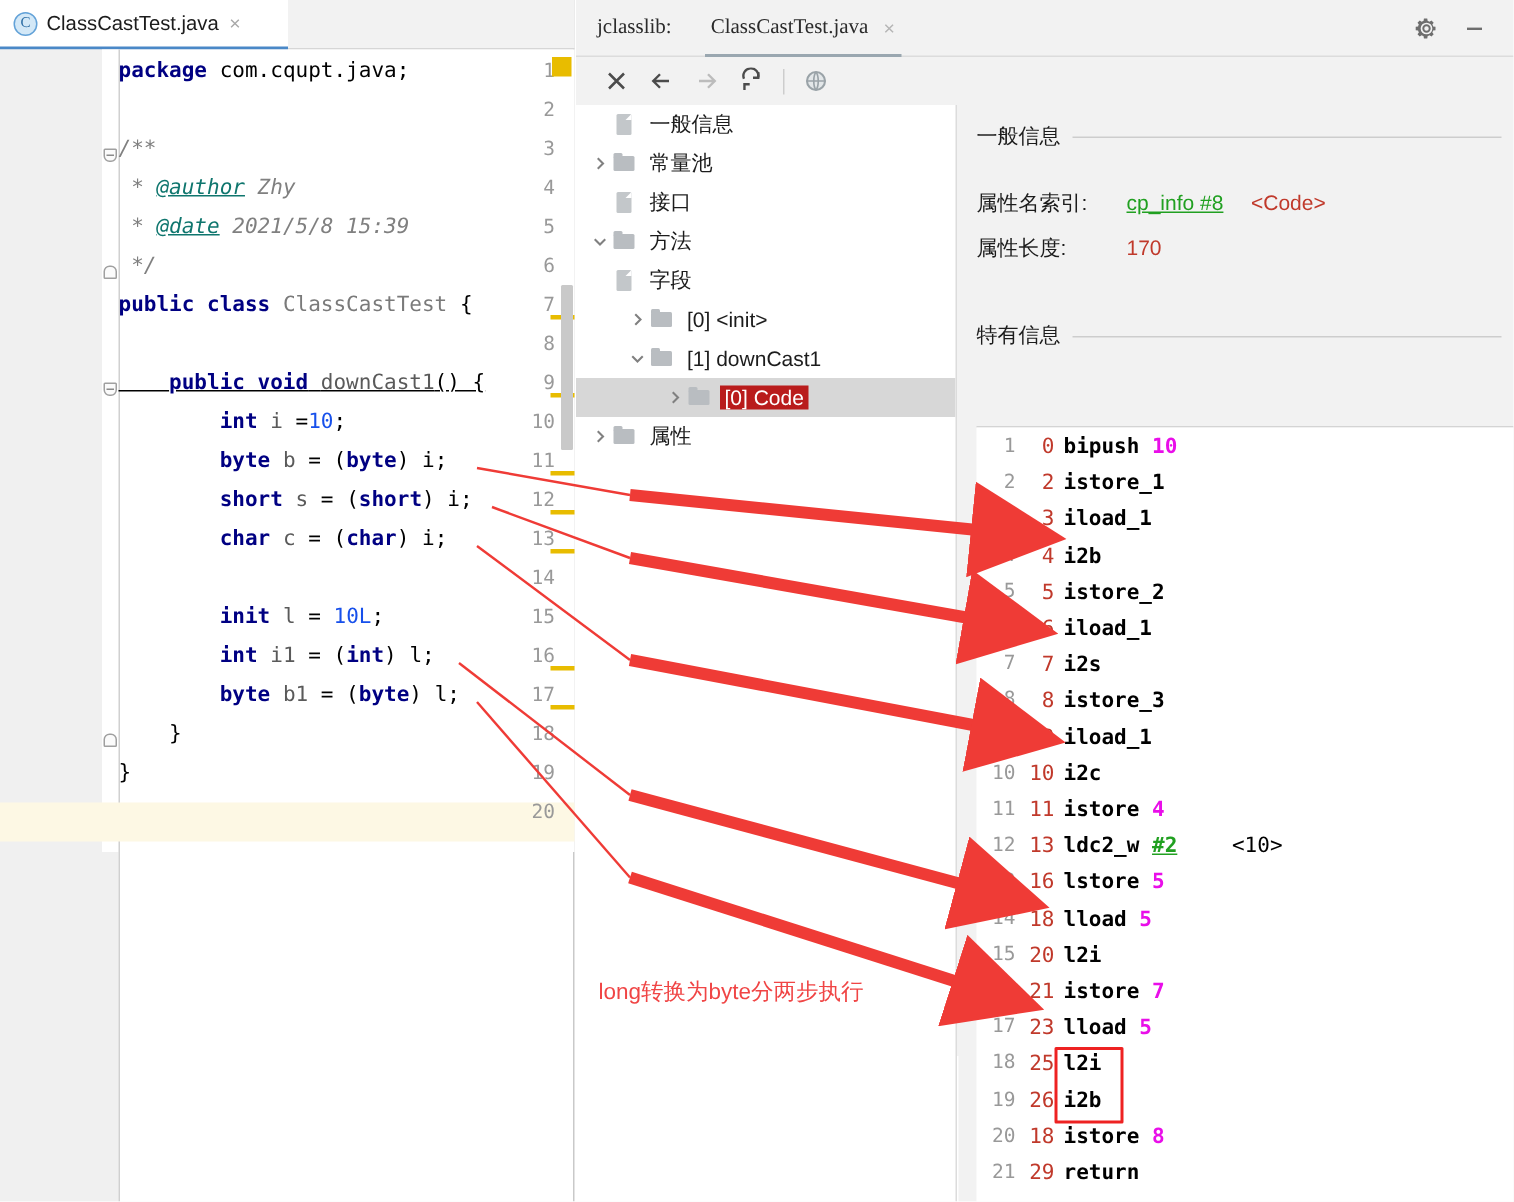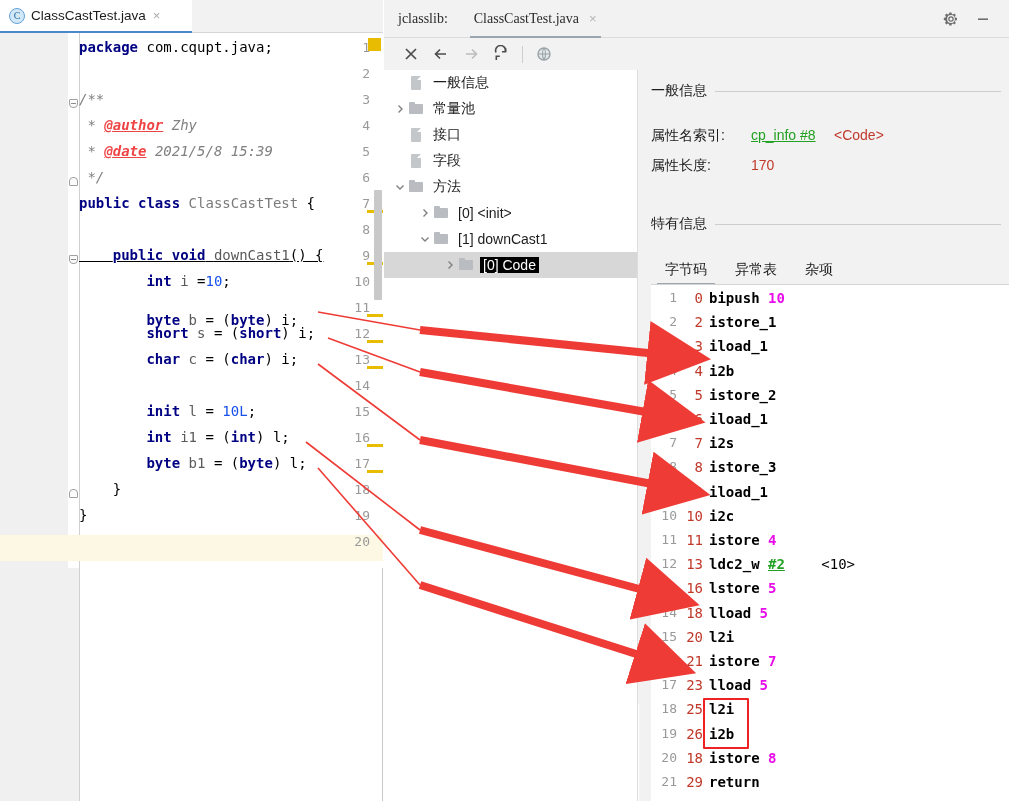--- a/index.html
+++ b/index.html
@@ -90,21 +90,21 @@
   .caret-row {
     position: absolute; left: 0; width: 383px; height: 26px;
     background: #fdf8e4;
   }
 
   .kw { color: #000082; font-weight: bold; }
   .plain { color: #000000; }
   .ident { color: #5a5a5a; }
   .num { color: #1750eb; }
   .cmt { color: #808080; font-style: italic; }
-  .cmt-tag { color: #ef4444; font-style: italic; font-weight: bold; text-decoration: underline; }
+  .cmt-tag { color: #0f766e; font-style: italic; font-weight: normal; text-decoration: underline; }
   .cls { color: #7a7a7a; }
 
   .fold-marker {
     position: absolute; width: 9px; height: 9px;
     border: 1px solid #a0a0a0; background: #fbfbfb;
     border-radius: 1px;
   }
   .fold-marker::after {
     content: ""; position: absolute; left: 1px; top: 3px;
     width: 5px; height: 1px; background: #8a8a8a;
@@ -206,21 +206,21 @@
     position: absolute; left: 3px; top: 1px; width: 10px; height: 14px;
     background: #c3c7ca; border-radius: 1px;
   }
   .ic-file::after {
     content: ""; position: absolute; right: 0; top: 0;
     border-width: 0 0 4px 4px; border-style: solid;
     border-color: transparent transparent #ffffff transparent;
   }
   .tree-label { white-space: nowrap; padding: 0 3px; }
   .tree-row.selected .tree-label {
-    background: #000000; color: #ffffff;
+    background: #b91c1c; color: #ffffff;
   }
 
   
   #detail-pane {
     position: absolute; left: 255px; top: 70px; width: 370px; height: 731px;
     background: #f2f2f2;
   }
   .section-head {
     position: absolute; display: flex; align-items: center; width: 350px;
   }
@@ -344,21 +344,21 @@
         <div class="code-line" style="top: 170px; left: 79px;"><span class="cmt"> */</span></div>
         <div class="ln" style="top: 196px;">7</div>
         <div class="code-line" style="top: 196px; left: 79px;"><span class="kw">public class</span> <span class="cls">ClassCastTest</span> <span class="plain">{</span></div>
         <div class="ln" style="top: 222px;">8</div>
         <div class="code-line" style="top: 222px; left: 79px;"></div>
         <div class="ln" style="top: 248px;">9</div>
         <div class="code-line" style="top: 248px; left: 79px; text-decoration: underline;">    <span class="kw">public void</span> <span class="ident">downCast1</span><span class="plain">() {</span></div>
         <div class="ln" style="top: 274px;">10</div>
         <div class="code-line" style="top: 274px; left: 79px;">        <span class="kw">int</span> <span class="ident">i</span> <span class="plain">=</span><span class="num">10</span><span class="plain">;</span></div>
         <div class="ln" style="top: 300px;">11</div>
-        <div class="code-line" style="top: 300px; left: 79px; margin-top: 13px;">        <span class="kw">byte</span> <span class="ident">b</span> <span class="plain">= (</span><span class="kw">byte</span><span class="plain">) i;</span></div>
+        <div class="code-line" style="top: 300px; left: 79px;">        <span class="kw">byte</span> <span class="ident">b</span> <span class="plain">= (</span><span class="kw">byte</span><span class="plain">) i;</span></div>
         <div class="ln" style="top: 326px;">12</div>
         <div class="code-line" style="top: 326px; left: 79px;">        <span class="kw">short</span> <span class="ident">s</span> <span class="plain">= (</span><span class="kw">short</span><span class="plain">) i;</span></div>
         <div class="ln" style="top: 352px;">13</div>
         <div class="code-line" style="top: 352px; left: 79px;">        <span class="kw">char</span> <span class="ident">c</span> <span class="plain">= (</span><span class="kw">char</span><span class="plain">) i;</span></div>
         <div class="ln" style="top: 378px;">14</div>
         <div class="code-line" style="top: 378px; left: 79px;"></div>
         <div class="ln" style="top: 404px;">15</div>
         <div class="code-line" style="top: 404px; left: 79px;">        <span class="kw">init</span> <span class="ident">l</span> <span class="plain">= </span><span class="num">10L</span><span class="plain">;</span></div>
         <div class="ln" style="top: 430px;">16</div>
         <div class="code-line" style="top: 430px; left: 79px;">        <span class="kw">int</span> <span class="ident">i1</span> <span class="plain">= (</span><span class="kw">int</span><span class="plain">) l;</span></div>
@@ -465,36 +465,36 @@
           <span class="tree-label">常量池</span>
         </div>
         <div class="tree-row" style="padding-left: 8px;">
           <span class="tw empty"></span>
           <span class="node-icon">
             <span class="ic-file"></span>
           </span>
           <span class="tree-label">接口</span>
         </div>
         <div class="tree-row" style="padding-left: 8px;">
-          <span class="tw empty"></span>
-          <span class="node-icon">
-            <span class="ic-file"></span>
-          </span>
-          <span class="tree-label">字段</span>
-        </div>
-        <div class="tree-row" style="padding-left: 8px;">
           <span class="tw">
             <svg width="12" height="12" viewBox="0 0 12 12">
               <path d="M2.5 4.5 L6 8 L9.5 4.5" stroke="#808080" stroke-width="1.4" fill="none"></path>
             </svg>
           </span>
           <span class="node-icon">
             <span class="ic-folder"></span>
           </span>
           <span class="tree-label">方法</span>
+        </div>
+        <div class="tree-row" style="padding-left: 8px;">
+          <span class="tw empty"></span>
+          <span class="node-icon">
+            <span class="ic-file"></span>
+          </span>
+          <span class="tree-label">字段</span>
         </div>
         <div class="tree-row" style="padding-left: 33px;">
           <span class="tw">
             <svg width="12" height="12" viewBox="0 0 12 12">
               <path d="M4.5 2.5 L8 6 L4.5 9.5" stroke="#808080" stroke-width="1.4" fill="none"></path>
             </svg>
           </span>
           <span class="node-icon">
             <span class="ic-folder"></span>
           </span>
@@ -515,20 +515,31 @@
           <span class="tw">
             <svg width="12" height="12" viewBox="0 0 12 12">
               <path d="M4.5 2.5 L8 6 L4.5 9.5" stroke="#808080" stroke-width="1.4" fill="none"></path>
             </svg>
           </span>
           <span class="node-icon">
             <span class="ic-folder"></span>
           </span>
           <span class="tree-label">[0] Code</span>
         </div>
+        <div class="tree-row" style="padding-left: 8px;">
+          <span class="tw">
+            <svg width="12" height="12" viewBox="0 0 12 12">
+              <path d="M4.5 2.5 L8 6 L4.5 9.5" stroke="#808080" stroke-width="1.4" fill="none"></path>
+            </svg>
+          </span>
+          <span class="node-icon">
+            <span class="ic-folder"></span>
+          </span>
+          <span class="tree-label">属性</span>
+        </div>
       </div>
 
     <div id="detail-pane">
 
       <div class="section-head" style="left:12px; top:12px;">
         <span class="sh-text">一般信息</span>
         <span class="sh-rule"></span>
       </div>
 
       <span class="kv-label" style="left:12px; top:57px;">属性名索引:</span>
@@ -536,25 +547,20 @@
       <span class="kv-red" style="left:195px; top:57px;">&lt;Code&gt;</span>
 
       <span class="kv-label" style="left:12px; top:87px;">属性长度:</span>
       <span class="kv-red" style="left:112px; top:87px;">170</span>
 
       <div class="section-head" style="left:12px; top:133px;margin-top:12px;">
         <span class="sh-text">特有信息</span>
         <span class="sh-rule"></span>
       </div>
 
-      <div id="detail-tabs">
-          <div class="dtab active">字节码</div>
-          <div class="dtab">异常表</div>
-          <div class="dtab">杂项</div>
-        </div>
       <div id="detail-tabs-rule"></div>
 
       <div id="bytecode-pane">
           <div class="bc-row" style="top: 5px;"><span class="bc-idx">1</span><span class="bc-off">0</span><span class="bc-mn">bipush <span class="bc-arg">10</span></span></div>
           <div class="bc-row" style="top: 29.2px;"><span class="bc-idx">2</span><span class="bc-off">2</span><span class="bc-mn">istore_1</span></div>
           <div class="bc-row" style="top: 53.4px;"><span class="bc-idx">3</span><span class="bc-off">3</span><span class="bc-mn">iload_1</span></div>
           <div class="bc-row" style="top: 77.6px;"><span class="bc-idx">4</span><span class="bc-off">4</span><span class="bc-mn">i2b</span></div>
           <div class="bc-row" style="top: 101.8px;"><span class="bc-idx">5</span><span class="bc-off">5</span><span class="bc-mn">istore_2</span></div>
           <div class="bc-row" style="top: 126px;"><span class="bc-idx">6</span><span class="bc-off">6</span><span class="bc-mn">iload_1</span></div>
           <div class="bc-row" style="top: 150.2px;"><span class="bc-idx">7</span><span class="bc-off">7</span><span class="bc-mn">i2s</span></div>
@@ -571,20 +577,21 @@
           <div class="bc-row" style="top: 416.4px;"><span class="bc-idx">18</span><span class="bc-off">25</span><span class="bc-mn">l2i</span></div>
           <div class="bc-row" style="top: 440.6px;"><span class="bc-idx">19</span><span class="bc-off">26</span><span class="bc-mn">i2b</span></div>
           <div class="bc-row" style="top: 464.8px;"><span class="bc-idx">20</span><span class="bc-off">18</span><span class="bc-mn">istore <span class="bc-arg">8</span></span></div>
           <div class="bc-row" style="top: 489px;"><span class="bc-idx">21</span><span class="bc-off">29</span><span class="bc-mn">return</span></div>
           <div id="highlight-box" style="left: 52px; top: 413.4px; width: 46px; height: 50.4px;"></div>
         </div>
     </div>
 
   </div>
 
+  <div id="annotation">long转换为byte分两步执行</div>
 
   <svg id="overlay-svg">
     <defs>
       <marker id="ah" markerWidth="7" markerHeight="7" refX="2.4" refY="3.5" orient="auto">
         <path d="M0,0 L7,3.5 L0,7 z" fill="#ef3b36"></path>
       </marker>
       <marker id="ah2" markerWidth="8" markerHeight="8" refX="2.6" refY="4" orient="auto">
         <path d="M0,0 L8,4 L0,8 z" fill="#ef3b36"></path>
       </marker>
     </defs>

